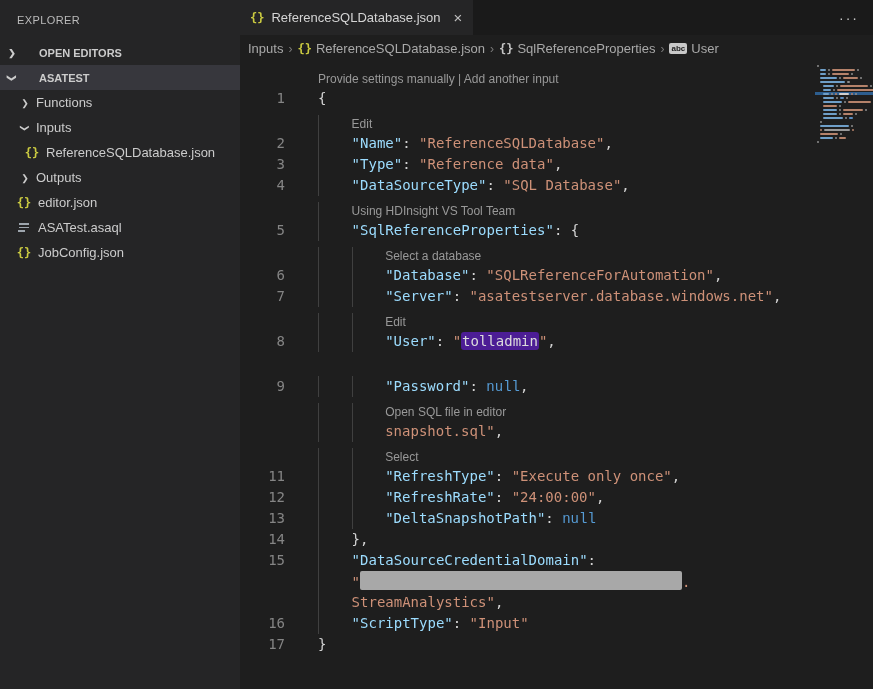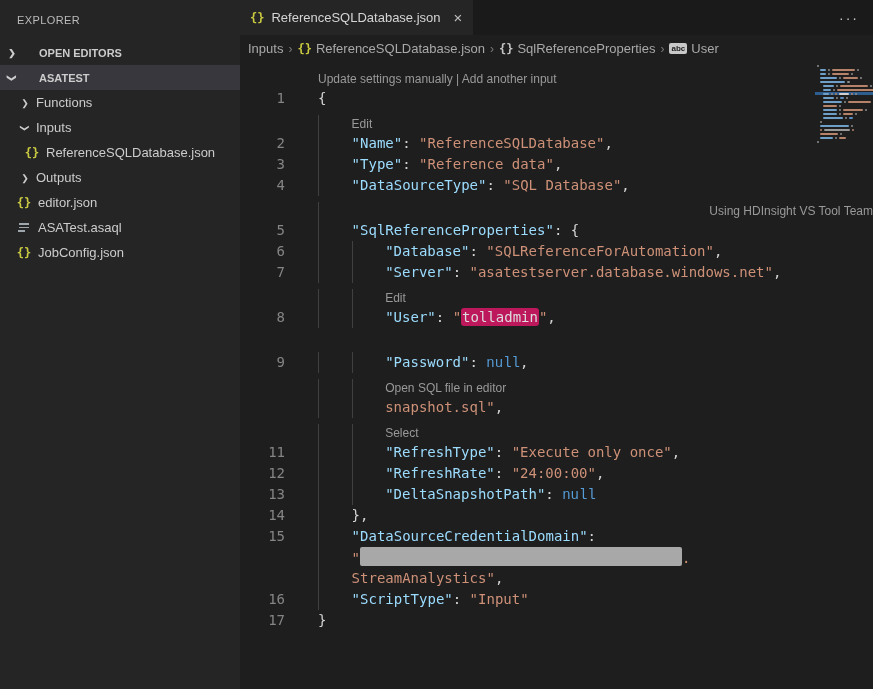--- a/index.html
+++ b/index.html
@@ -49,21 +49,21 @@
   .row.lens{height:18px;line-height:18px;padding-top:6px;
        font-family:"Liberation Sans",sans-serif;font-size:12px;color:#999999;}
   .gutter{width:45px;min-width:45px;text-align:right;padding-right:33px;color:#858585;}
   .content{position:relative;flex:1;}
   .guide{position:absolute;top:0;bottom:0;border-left:1px solid #404040;}
   .lens .content span.lens-text{cursor:pointer;}
   .tk-k{color:#9cdcfe;}
   .tk-s{color:#ce9178;}
   .tk-p{color:#d4d4d4;}
   .tk-n{color:#569cd6;font-family:Liberation Mono, monospace;}
-  .tk-hl{color:#dcdcdc;background:#be185d;border-radius:3px;padding:1px 1px;}
+  .tk-hl{color:#dcdcdc;background:#4c1d95;border-radius:3px;padding:1px 1px;}
   .tk-redact{display:inline-block;width:322px;height:19px;background:#a8a8a8;border-radius:2px;
        vertical-align:text-bottom;}
   
   .minimap{position:absolute;top:2px;right:0;width:58px;height:110px;overflow:hidden;cursor:pointer;}
   .mrow{height:3px;margin-bottom:1px;display:flex;gap:2px;align-items:center;}
   .mrow.mhl{background:#2d5e8f;}
   .mseg{height:2px;border-radius:1px;flex:none;}
   .m-k{background:#6f9fc8;}.m-s{background:#b5826a;}.m-p{background:#8d8d8d;}
   .m-n{background:#5b8cc0;}.m-hl{background:#d0d0d0;}.m-redact{background:#9a9a9a;width:26px!important;}
 </style>
@@ -147,28 +147,29 @@
         </span>
         <span class="bc-sep">›</span>
         <span class="bc-item">
           <span class="abc-icon">abc</span>
           <span>User</span>
         </span>
       </div>
 
     <div class="code">
       <div id="code-host">
-          <div class="row lens"><div class="gutter"></div><div class="content" style="padding-left: 0px;"><span class="lens-text">Update settings manually | Add another input</span></div></div>
+          <div class="row lens"><div class="gutter"></div><div class="content" style="padding-left: 0px;"><span class="lens-text">Provide settings manually | Add another input</span></div></div>
           <div class="row code-line"><div class="gutter">1</div><div class="content" style="padding-left: 0px;"><span class="tk-p">{</span></div></div>
           <div class="row lens"><div class="gutter"></div><div class="content" style="padding-left: 33.6px;"><span class="guide" style="left: 0px;"></span><span class="lens-text">Edit</span></div></div>
           <div class="row code-line"><div class="gutter">2</div><div class="content" style="padding-left: 33.6px;"><span class="guide" style="left: 0px;"></span><span class="tk-k">"Name"</span><span class="tk-p">: </span><span class="tk-s">"ReferenceSQLDatabase"</span><span class="tk-p">,</span></div></div>
           <div class="row code-line"><div class="gutter">3</div><div class="content" style="padding-left: 33.6px;"><span class="guide" style="left: 0px;"></span><span class="tk-k">"Type"</span><span class="tk-p">: </span><span class="tk-s">"Reference data"</span><span class="tk-p">,</span></div></div>
           <div class="row code-line"><div class="gutter">4</div><div class="content" style="padding-left: 33.6px;"><span class="guide" style="left: 0px;"></span><span class="tk-k">"DataSourceType"</span><span class="tk-p">: </span><span class="tk-s">"SQL Database"</span><span class="tk-p">,</span></div></div>
-          <div class="row lens"><div class="gutter"></div><div class="content" style="padding-left: 33.6px; text-align: right;"><span class="guide" style="left: 0px;"></span><span class="lens-text">Using HDInsight VS Tool Team</span></div></div>
+          <div class="row lens"><div class="gutter"></div><div class="content" style="padding-left: 33.6px;"><span class="guide" style="left: 0px;"></span><span class="lens-text">Using HDInsight VS Tool Team</span></div></div>
           <div class="row code-line"><div class="gutter">5</div><div class="content" style="padding-left: 33.6px;"><span class="guide" style="left: 0px;"></span><span class="tk-k">"SqlReferenceProperties"</span><span class="tk-p">: {</span></div></div>
+          <div class="row lens"><div class="gutter"></div><div class="content" style="padding-left: 67.2px;"><span class="guide" style="left: 0px;"></span><span class="guide" style="left: 33.6px;"></span><span class="lens-text">Select a database</span></div></div>
           <div class="row code-line"><div class="gutter">6</div><div class="content" style="padding-left: 67.2px;"><span class="guide" style="left: 0px;"></span><span class="guide" style="left: 33.6px;"></span><span class="tk-k">"Database"</span><span class="tk-p">: </span><span class="tk-s">"SQLReferenceForAutomation"</span><span class="tk-p">,</span></div></div>
           <div class="row code-line"><div class="gutter">7</div><div class="content" style="padding-left: 67.2px;"><span class="guide" style="left: 0px;"></span><span class="guide" style="left: 33.6px;"></span><span class="tk-k">"Server"</span><span class="tk-p">: </span><span class="tk-s">"asatestserver.database.windows.net"</span><span class="tk-p">,</span></div></div>
           <div class="row lens"><div class="gutter"></div><div class="content" style="padding-left: 67.2px;"><span class="guide" style="left: 0px;"></span><span class="guide" style="left: 33.6px;"></span><span class="lens-text">Edit</span></div></div>
           <div class="row code-line"><div class="gutter">8</div><div class="content" style="padding-left: 67.2px;"><span class="guide" style="left: 0px;"></span><span class="guide" style="left: 33.6px;"></span><span class="tk-k">"User"</span><span class="tk-p">: </span><span class="tk-s">"</span><span class="tk-hl">tolladmin</span><span class="tk-s">"</span><span class="tk-p">,</span></div></div>
           <div class="row lens"><div class="gutter"></div></div>
           <div class="row code-line"><div class="gutter">9</div><div class="content" style="padding-left: 67.2px;"><span class="guide" style="left: 0px;"></span><span class="guide" style="left: 33.6px;"></span><span class="tk-k">"Password"</span><span class="tk-p">: </span><span class="tk-n">null</span><span class="tk-p">,</span></div></div>
           <div class="row lens"><div class="gutter"></div><div class="content" style="padding-left: 67.2px;"><span class="guide" style="left: 0px;"></span><span class="guide" style="left: 33.6px;"></span><span class="lens-text">Open SQL file in editor</span></div></div>
           <div class="row code-line"><div class="gutter"></div><div class="content" style="padding-left: 67.2px;"><span class="guide" style="left: 0px;"></span><span class="guide" style="left: 33.6px;"></span><span class="tk-s">snapshot.sql"</span><span class="tk-p">,</span></div></div>
           <div class="row lens"><div class="gutter"></div><div class="content" style="padding-left: 67.2px;"><span class="guide" style="left: 0px;"></span><span class="guide" style="left: 33.6px;"></span><span class="lens-text">Select</span></div></div>
           <div class="row code-line"><div class="gutter">11</div><div class="content" style="padding-left: 67.2px;"><span class="guide" style="left: 0px;"></span><span class="guide" style="left: 33.6px;"></span><span class="tk-k">"RefreshType"</span><span class="tk-p">: </span><span class="tk-s">"Execute only once"</span><span class="tk-p">,</span></div></div>

